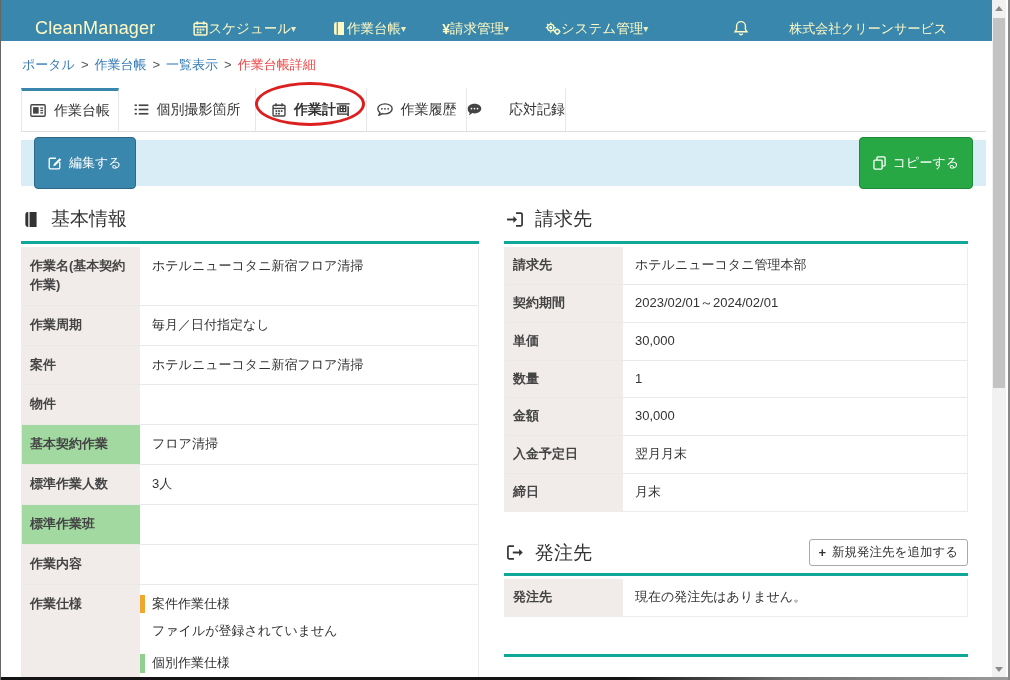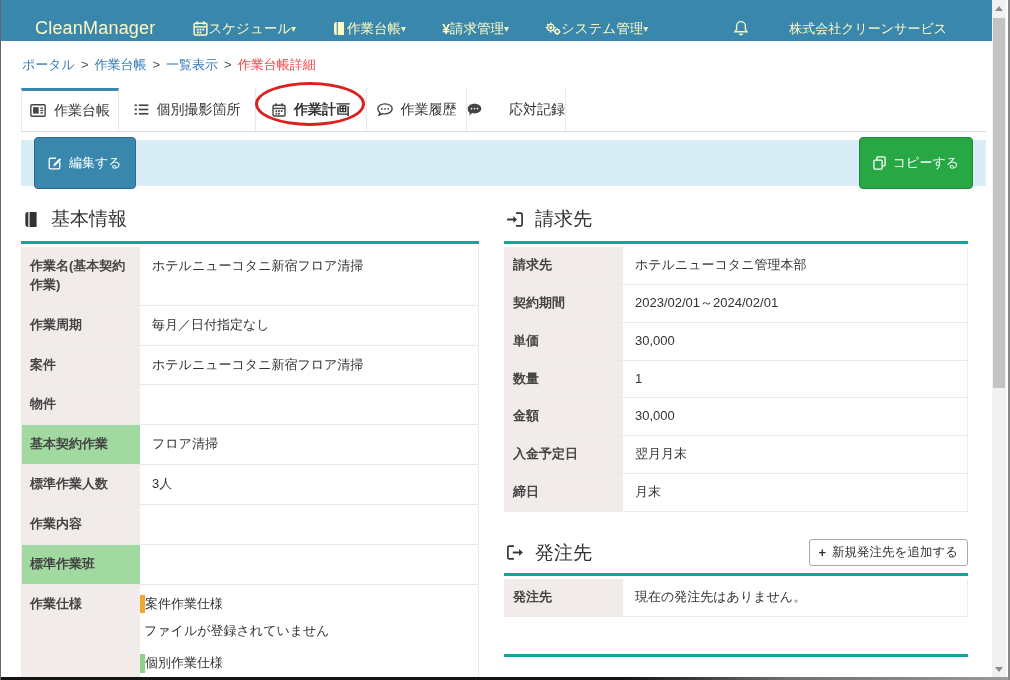--- a/index.html
+++ b/index.html
@@ -76,24 +76,24 @@
   .kv-row:last-child { border-bottom:none; }
   .kv-label {
     width:118px; flex:0 0 118px; background:#f1ece9; font-weight:bold; color:#444;
     padding:10px 8px; font-size:13px; line-height:1.45;
   }
   .kv-label.hl { background:#a2d9a1; }
   .kv-value { flex:1; padding:10px 12px; font-size:13px; line-height:1.45; }
   .col-right .kv-label { padding:9px 8px; }
   .col-right .kv-value { padding:9px 12px; }
   .spec-block { padding:4px 0; }
-  .spec-head { display:inline-block; margin:6px 0 2px 0; font-size:13px; }
+  .spec-head { display:inline-block; margin:6px 0 2px 0; padding-left:7px; font-size:13px; }
   .spec-head.orange { border-left:5px solid #f0a72e; }
   .spec-head.green { border-left:5px solid #8fd08f; }
-  .spec-line { margin:7px 4px; }
+  .spec-line { margin:7px 12px; }
   .mt-sect { margin-top:22px; }
   
   .scrollbar { position:absolute; top:0; right:2px; width:14px; height:677px; background:#f1f1f1; z-index:50; }
   .sb-btn { position:absolute; left:0; width:14px; height:16px; background:#f1f1f1; display:flex; align-items:center; justify-content:center; cursor:pointer; }
   .sb-up { top:0; } .sb-down { bottom:0; }
   .tri-up { width:0; height:0; border-left:4px solid transparent; border-right:4px solid transparent; border-bottom:5px solid #8b8b8b; }
   .tri-down { width:0; height:0; border-left:4px solid transparent; border-right:4px solid transparent; border-top:5px solid #8b8b8b; }
   .sb-thumb { position:absolute; top:18px; left:1px; width:12px; height:370px; background:#c3c3c3; cursor:grab; }
   
   .bottom-edge { position:absolute; left:0; bottom:0; width:100%; height:3px;
@@ -296,25 +296,25 @@
       </div>
       <div class="kv-row">
         <div class="kv-label hl">基本契約作業</div>
         <div class="kv-value">フロア清掃</div>
       </div>
       <div class="kv-row">
         <div class="kv-label">標準作業人数</div>
         <div class="kv-value">3人</div>
       </div>
       <div class="kv-row">
+        <div class="kv-label hl">標準作業班</div>
+        <div class="kv-value"></div>
+      </div>
+      <div class="kv-row">
         <div class="kv-label">作業内容</div>
-        <div class="kv-value"></div>
-      </div>
-      <div class="kv-row">
-        <div class="kv-label hl">標準作業班</div>
         <div class="kv-value"></div>
       </div>
       <div class="kv-row">
         <div class="kv-label">作業仕様</div>
         <div class="kv-value spec-block">
           <div class="spec-head orange">案件作業仕様</div>
           <div class="spec-line">ファイルが登録されていません</div>
           <div class="spec-head green">個別作業仕様</div>
           
           

